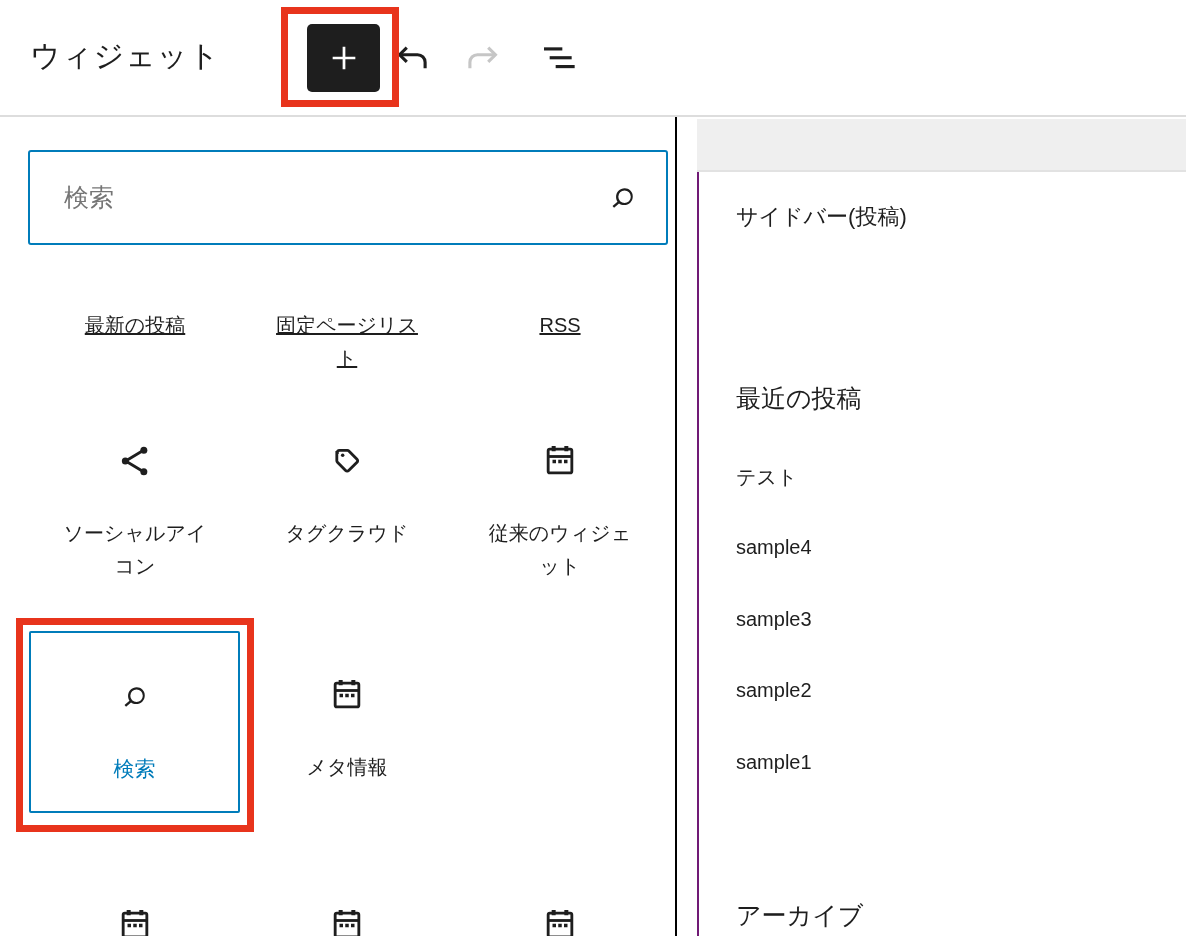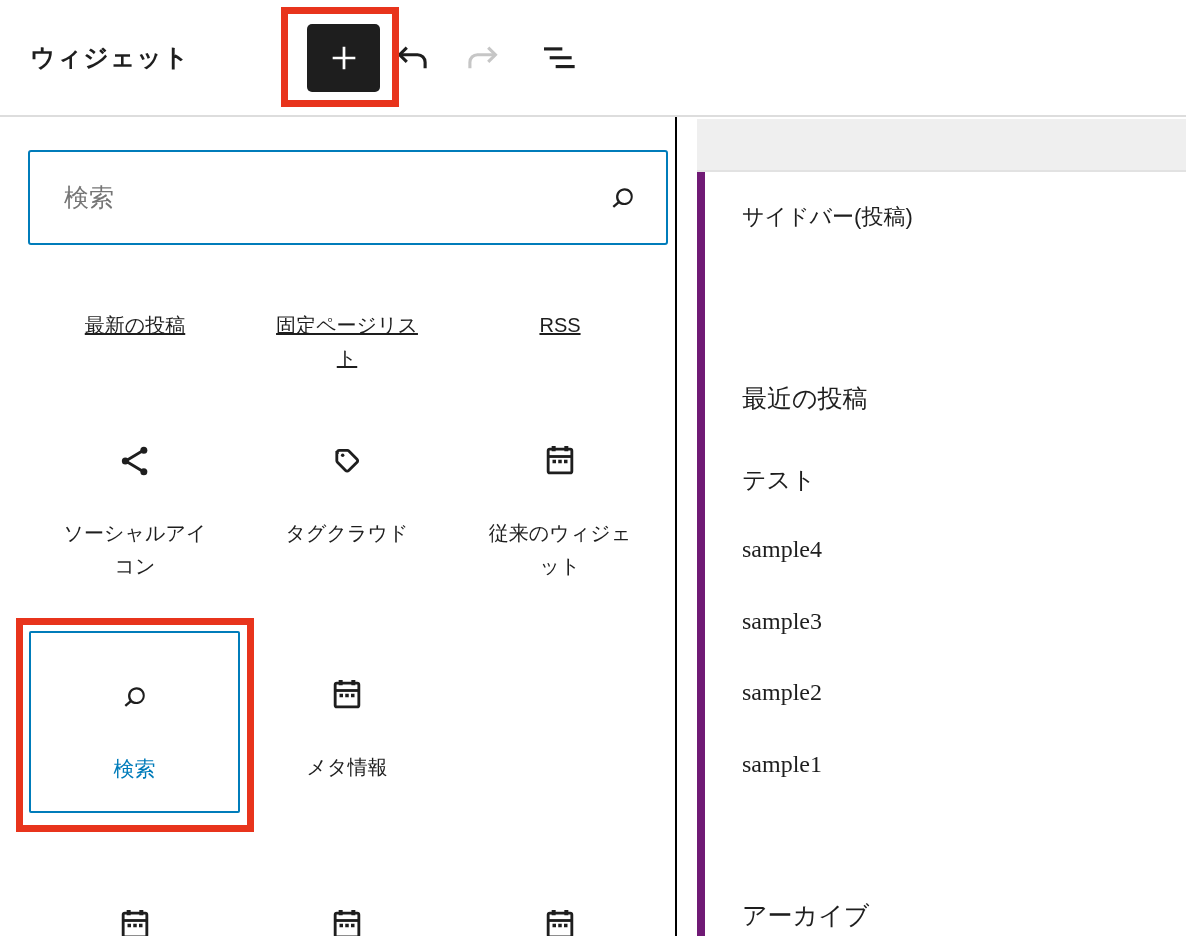--- a/index.html
+++ b/index.html
@@ -6,21 +6,21 @@
   html,body { background:#fff; }
   body { font-family:"Liberation Sans","DejaVu Sans",sans-serif; color:#1e1e1e; }
   .screen { position:relative; width:1186px; height:936px; background:#fff; overflow:hidden; }
 
   button { background:none; border:none; padding:0; font:inherit; color:inherit; cursor:pointer; }
 
   
   .topbar { position:absolute; left:0; top:0; width:1186px; height:117px;
             background:#fff; border-bottom:2px solid #ddd; z-index:2; }
   .title { position:absolute; left:30px; top:50%; transform:translateY(-53%);
-           font-size:25px; font-weight:700; letter-spacing:1px; }
+           font-size:30px; font-weight:400; letter-spacing:1px; }
   .add-block { position:absolute; left:307px; top:24px; width:73px; height:68px;
                background:#1e1e1e; border-radius:5px; display:flex; align-items:center; justify-content:center; }
   .tb-icon-btn { position:absolute; top:39px; width:42px; height:38px;
                  display:flex; align-items:center; justify-content:center; }
   .undo-btn { left:392px; } .redo-btn { left:461px; } .listview-btn { left:538px; }
 
   
   .inserter { position:absolute; left:0; top:117px; width:677px; height:819px;
               background:#fff; border-right:2px solid #000000; overflow:hidden; z-index:1; }
   .searchbox { position:absolute; left:28px; top:33px; width:640px; height:95px;
@@ -41,25 +41,25 @@
                     border:2px solid #007cba; border-radius:2px; background:#fff;
                     display:flex; flex-direction:column; align-items:center; }
   .selected-block .bi { width:34px; height:34px; margin-top:47px; }
   .selected-block .block-label { margin-top:38px; color:#007cba; font-size:21px; }
 
   
   .canvas { position:absolute; left:679px; top:117px; width:507px; height:819px; background:#fff; }
   .canvas-strip { position:absolute; left:18px; top:2px; width:489px; height:53px;
                   background:#efefef; border-bottom:2px solid #e2e2e2; }
   .widget-area { position:absolute; left:18px; top:55px; width:489px; height:764px;
-                 background:#fff; border-left:8px solid #701a75; }
+                 background:#fff; border-left:2px solid #701a75; }
   .wa-line { position:absolute; left:37px; white-space:nowrap; }
   .wa-title { top:30px; font-size:22px; }
   .wa-heading { font-size:25px; font-weight:400; }
-  .wa-item { font-size:24px;font-family:Liberation Serif, serif; }
+  .wa-item { font-size:20px; }
 
   
   .annot { position:absolute; border:7px solid #e8341c; background:transparent; z-index:5; pointer-events:none; }
   .annot-add { left:281px; top:7px; width:118px; height:100px; }
   .annot-search { left:16px; top:618px; width:238px; height:214px; }
 
   svg { display:block; }
 </style>
 </head>
 <body>

